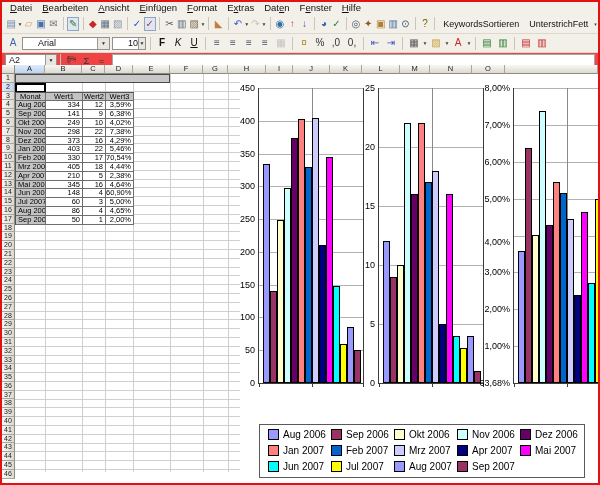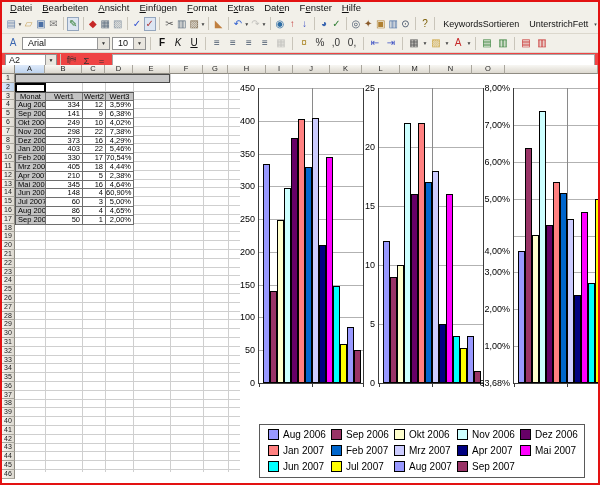--- a/index.html
+++ b/index.html
@@ -13,21 +13,21 @@
   .toolbar{display:flex;align-items:center;background:#f2f0e9;border-bottom:1px solid #dcd8cd;}
   .tb1{height:19px;padding-left:3px;}
   .tb2{height:18px;padding-left:3px;}
   .tb-icon{width:15px;height:14px;display:flex;align-items:center;justify-content:center;
     font-size:10px;line-height:14px;margin:0 0.5px;box-sizing:border-box;}
   .tb-icon.boxed{border:1px solid #93a5bd;background:#dde6f2;}
   .tb-icon.disabled{opacity:.45;}
   .dd-arrow{font-size:5px;color:#444;width:6px;text-align:center;}
   .sep{width:1px;height:13px;background:#c9c5ba;margin:0 3px;flex:none;}
   .combo{display:flex;align-items:center;background:#fff;border:1px solid #919191;height:13px;
-    font-size:9px;color:#111;padding-left:5px;box-sizing:border-box;margin:0 1px;}
+    font-size:9px;color:#111;padding-left:15px;box-sizing:border-box;margin:0 1px;}
   .combo .arrow{width:11px;height:11px;background:#e9e6df;border-left:1px solid #999;display:flex;
     align-items:center;justify-content:center;font-size:5px;color:#333;margin-left:auto;}
   .custom-btn{font-size:9px;color:#111;padding:1px 5px;white-space:nowrap;}
   
   .formulabar{height:14px;background:#ef4444;display:flex;align-items:center;border-bottom:1px solid #c9c5ba;
     padding:0 3px;font-size:9px;color:#222;}
   .namebox{width:52px;height:12px;background:#fff;border:1px solid #919191;display:flex;align-items:center;
     padding-left:3px;box-sizing:border-box;}
   .namebox .arrow{width:10px;height:10px;background:#e9e6df;border-left:1px solid #999;margin-left:auto;
     display:flex;align-items:center;justify-content:center;font-size:5px;}
@@ -451,21 +451,21 @@
           <div class="bar" style="left: 67px; height: 171.1px; background: rgb(255, 0, 255);"></div>
           <div class="bar" style="left: 74px; height: 99.5625px; background: rgb(0, 255, 255);"></div>
           <div class="bar" style="left: 81px; height: 184.375px; background: rgb(255, 255, 0);"></div>
           <div class="tick" style="left: 0px;"></div>
           <div class="tick" style="left: 53px;"></div>
         </div>
         <div class="ylab" style="left: 234px; top: 305px;">63,68%</div>
         <div class="ylab" style="left: 234px; top: 268.125px;">1,00%</div>
         <div class="ylab" style="left: 234px; top: 231.25px;">2,00%</div>
         <div class="ylab" style="left: 234px; top: 194.375px;">3,00%</div>
-        <div class="ylab" style="left: 234px; top: 173px; text-align: right;">4,00%</div>
+        <div class="ylab" style="left: 234px; top: 164px; text-align: right;">4,00%</div>
         <div class="ylab" style="left: 234px; top: 120.625px;">5,00%</div>
         <div class="ylab" style="left: 234px; top: 83.75px;">6,00%</div>
         <div class="ylab" style="left: 234px; top: 46.875px;">7,00%</div>
         <div class="ylab" style="left: 234px; top: 10px;">8,00%</div>
         <div class="legend">
           <div class="lentry" style="left: 8px; top: 4px;">
             <span class="swatch" style="background: rgb(153, 153, 255);"></span>
             <span>Aug 2006</span>
           </div>
           <div class="lentry" style="left: 71px; top: 4px;">

